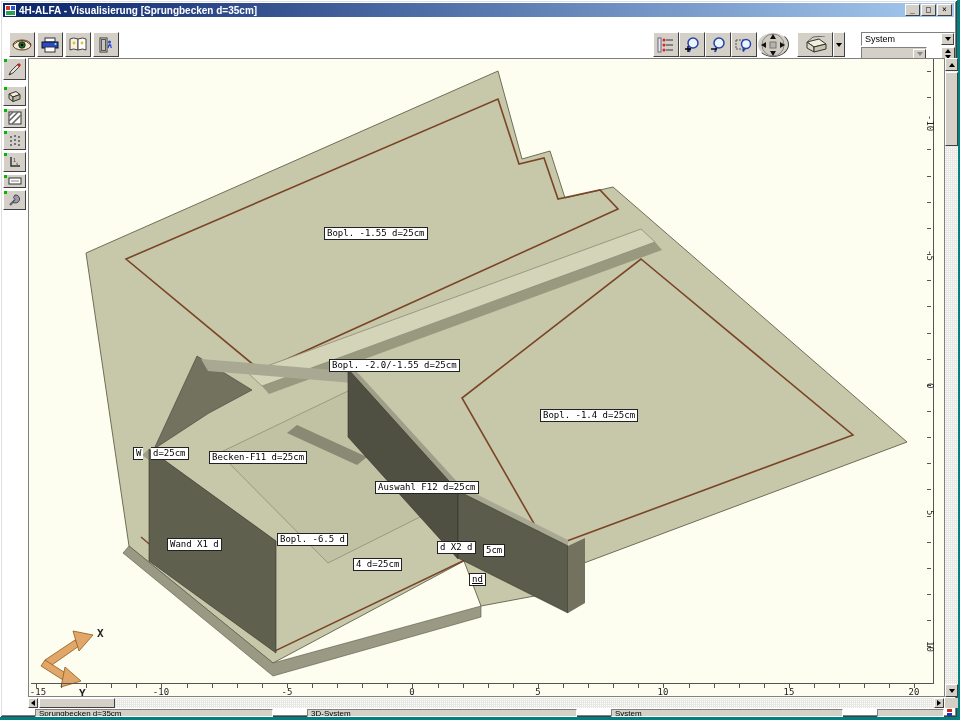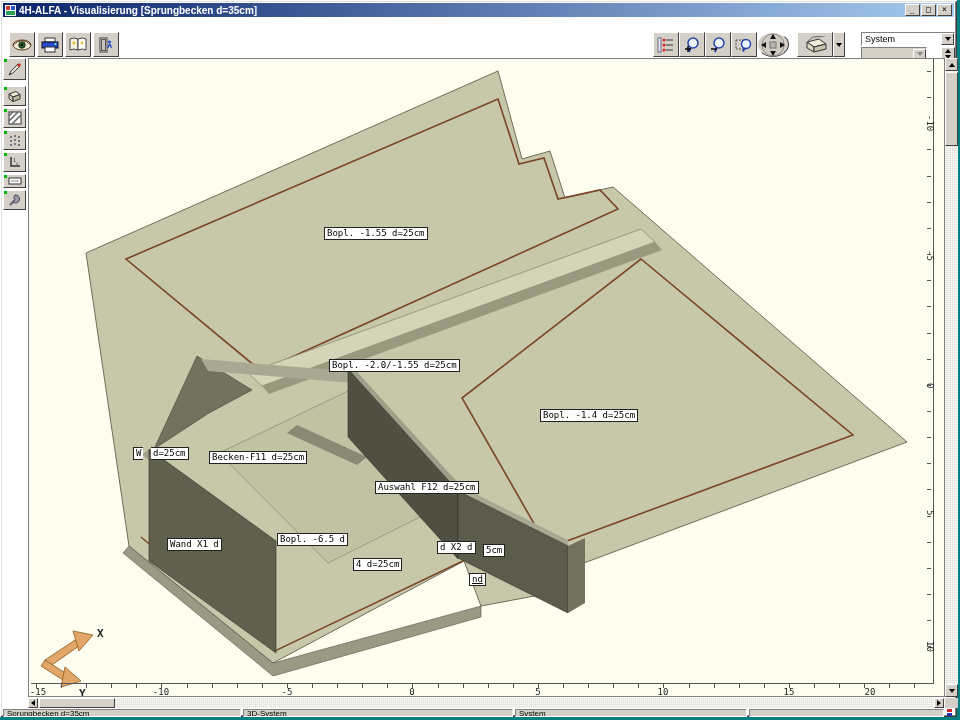--- a/index.html
+++ b/index.html
@@ -60,21 +60,21 @@
              background-image:linear-gradient(45deg,#fff 25%,transparent 25%,transparent 75%,#fff 75%); background-size:2px 2px; }
   .hscroll { position:absolute; left:28px; top:698px; width:916px; height:10px; background:#e8e8e2;
              background-image:linear-gradient(45deg,#fff 25%,transparent 25%,transparent 75%,#fff 75%); background-size:2px 2px; }
   .sbtn { position:absolute; background:#d4d0c8; border:1px solid; border-color:#fff #404040 #404040 #fff;
           display:flex; align-items:center; justify-content:center; }
   .thumb { position:absolute; background:#d4d0c8; border:1px solid; border-color:#fff #404040 #404040 #fff; }
   .corner { position:absolute; left:945px; top:698px; width:13px; height:10px; background:#d4d0c8; }
 
   .statusbar { position:absolute; left:3px; top:709px; width:951px; height:8px; display:flex; align-items:stretch; }
   .spanel { border:1px solid; border-color:#808080 #fff #fff #808080; font-size:8px; line-height:7px;
-            padding:0 3px; color:#000; overflow:hidden; white-space:nowrap; margin-right:2px; background:#d4d0c8; }
+            padding:0 3px; color:#000; overflow:hidden; white-space:nowrap; margin-right:2px; background:#d4d0c8;margin-left:32px; }
   .grip { width:8px; height:8px; position:relative; }
   .grip::before { content:""; position:absolute; left:1px; top:0; width:5px; height:3px; background:#cc2222; }
   .grip::after  { content:""; position:absolute; left:1px; top:4px; width:5px; height:3px; background:#2233bb; }
 </style>
 </head>
 <body>
 
 <div class="window">
 
   <div class="titlebar">
@@ -306,21 +306,21 @@
 
     <div class="ruler-b-line"></div>
     <div class="ruler-b-ticks"></div>
     <span class="rb-lab" style="left:9px">-15</span>
     <span class="rb-lab" style="left:132px">-10</span>
     <span class="rb-lab" style="left:258px">-5</span>
     <span class="rb-lab" style="left:383px">0</span>
     <span class="rb-lab" style="left:509px">5</span>
     <span class="rb-lab" style="left:634px">10</span>
     <span class="rb-lab" style="left:760px">15</span>
-    <span class="rb-lab" style="left:841px">20</span>
+    <span class="rb-lab" style="left:885px">20</span>
 
     <div class="ruler-r-line"></div>
     <div class="ruler-r-ticks"></div>
     <span class="rr-lab" style="top:56px">-10</span>
     <span class="rr-lab" style="top:191px">-5</span>
     <span class="rr-lab" style="top:324px">0</span>
     <span class="rr-lab" style="top:451px">5</span>
     <span class="rr-lab" style="top:582px">10</span>
   </div>
 

